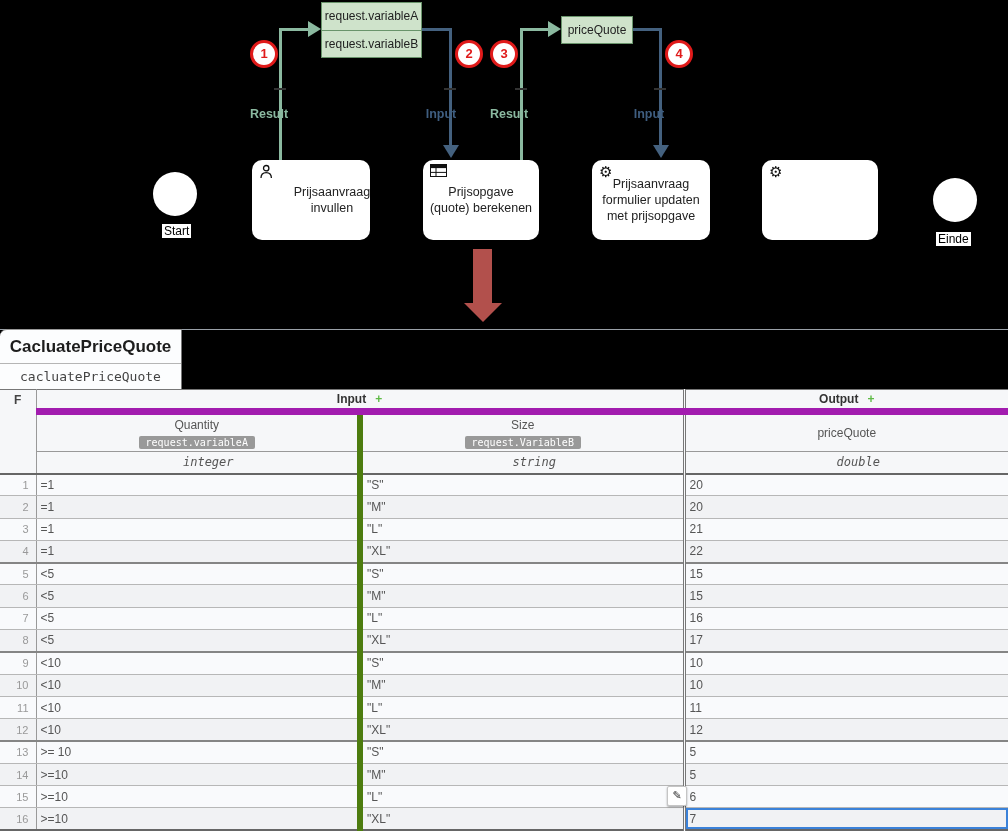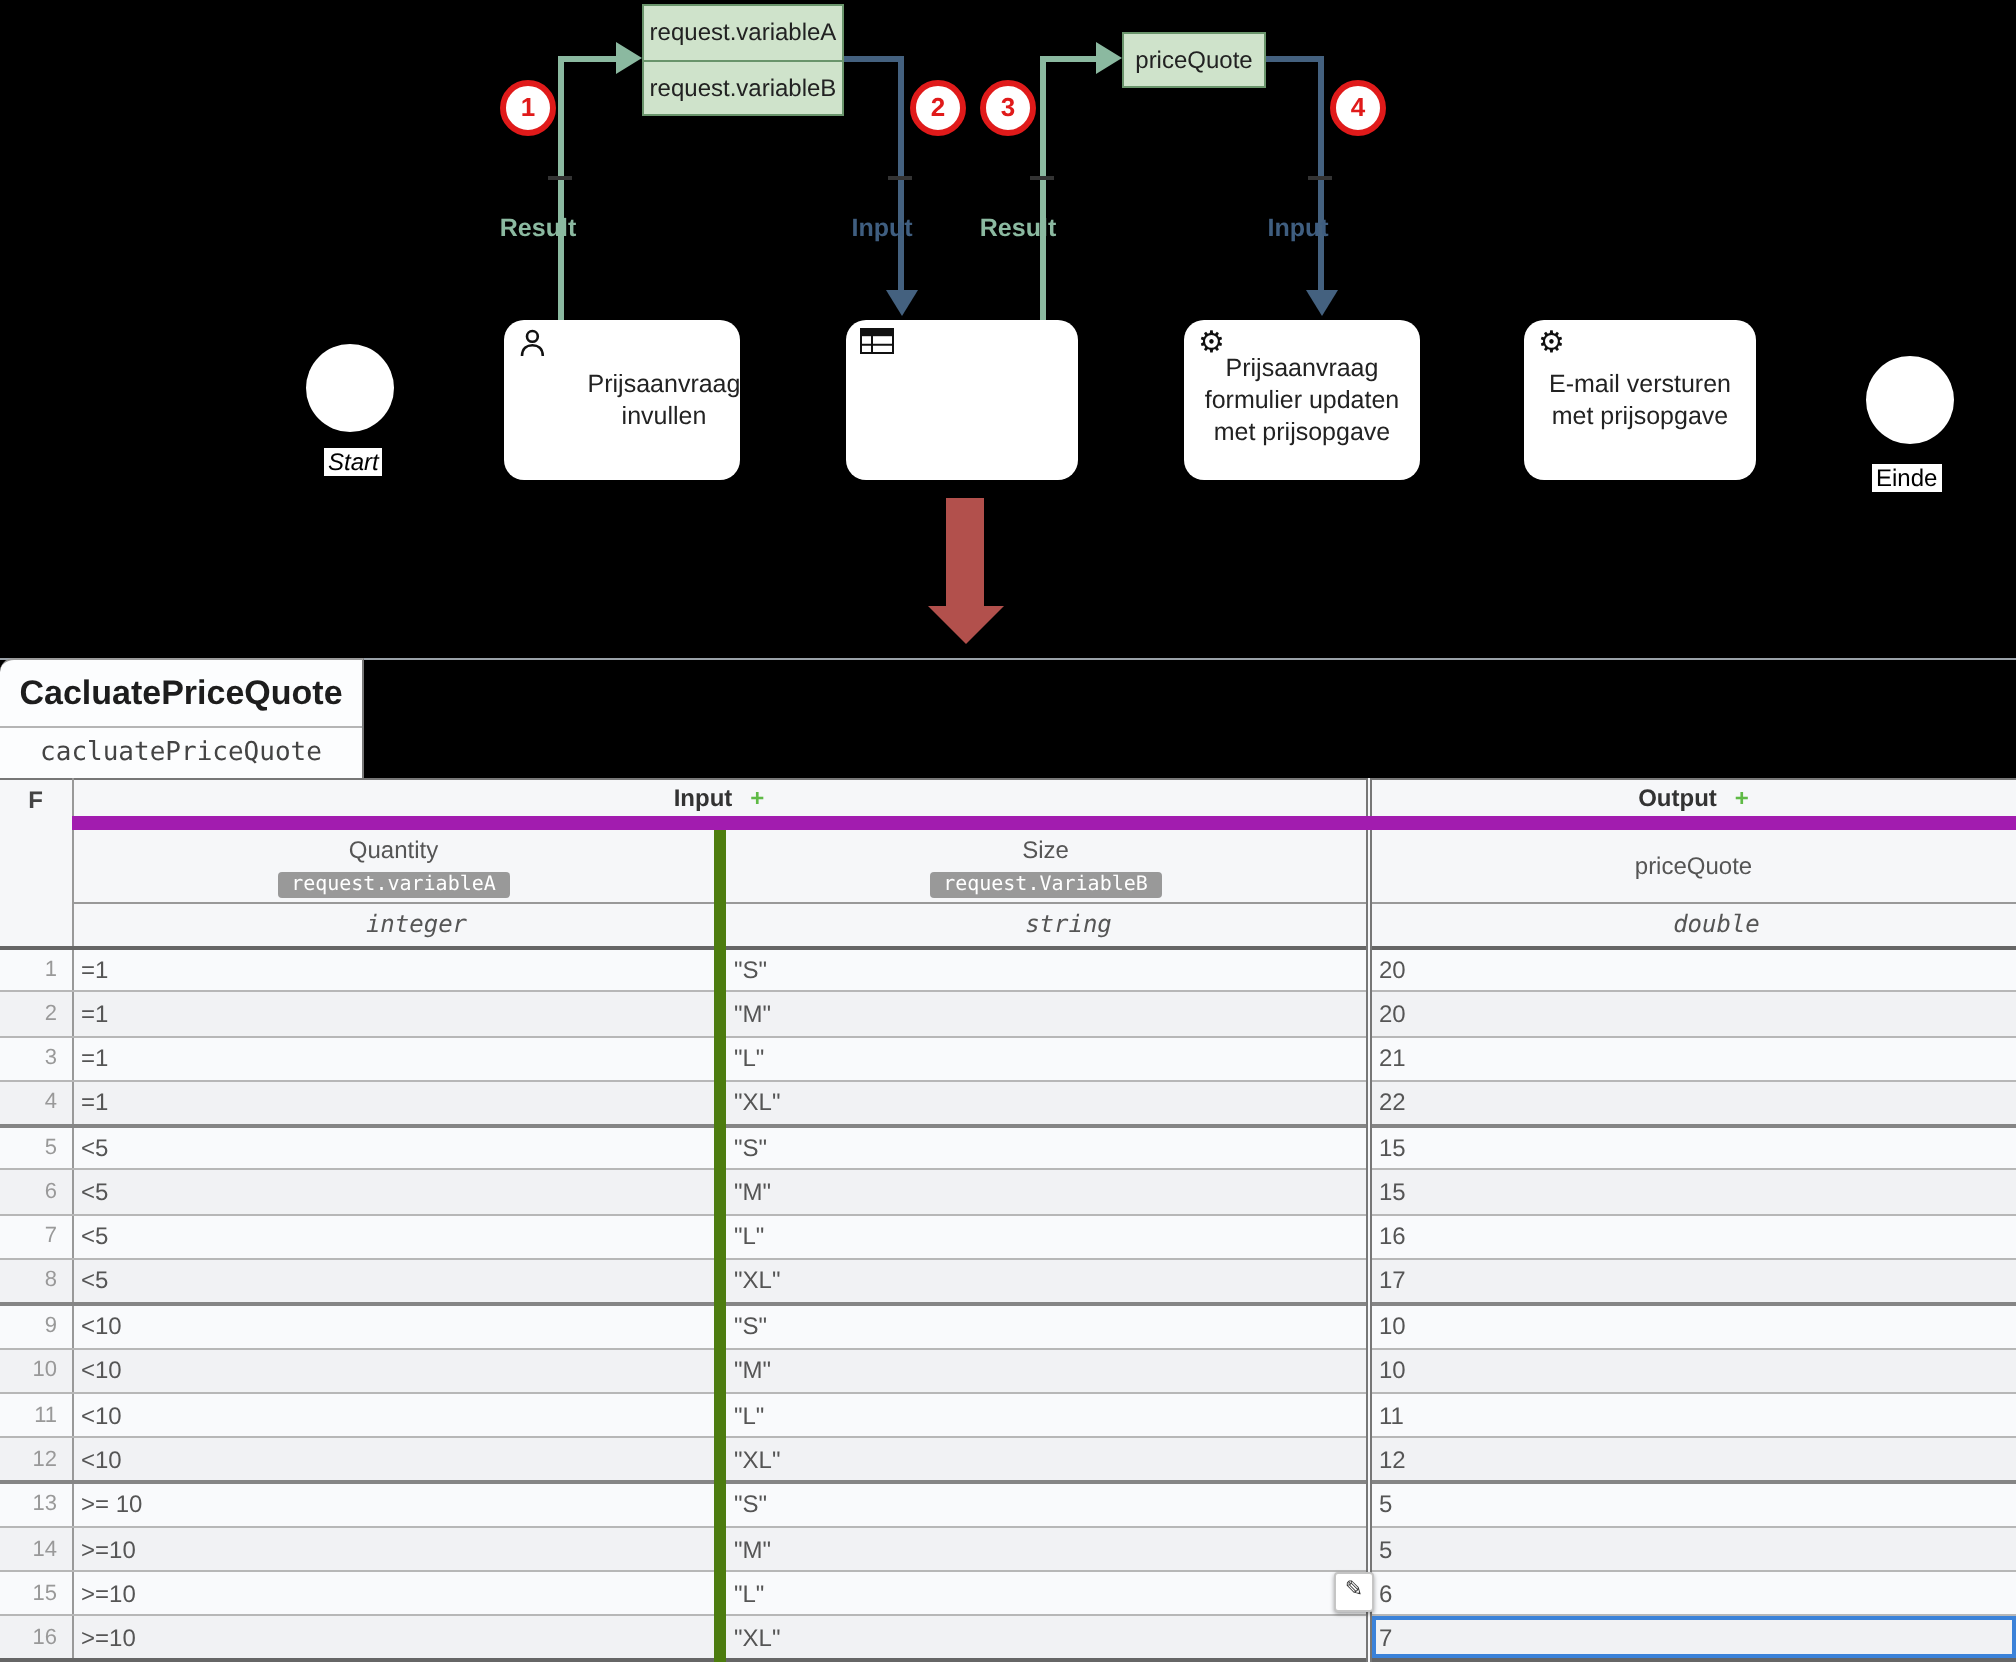--- a/index.html
+++ b/index.html
@@ -126,48 +126,48 @@
   <div class="marker" style="left:455px;top:40px;">2</div>
   <div class="marker" style="left:490px;top:40px;">3</div>
   <div class="marker" style="left:665px;top:40px;">4</div>
 
   <div class="edge-label green" style="left:249px;top:107px;">Result</div>
   <div class="edge-label blue" style="left:421px;top:107px;">Input</div>
   <div class="edge-label green" style="left:489px;top:107px;">Result</div>
   <div class="edge-label blue" style="left:629px;top:107px;">Input</div>
 
   <div class="event" style="left:153px;top:172px;"></div>
-  <div class="event-label" style="left:162px;top:224px;font-style:italic;">Start</div>
+  <div class="event-label" style="left:162px;top:224px;">Start</div>
 
   <div class="task" style="left:252px;width:118px;padding-left:48px;">
     <span class="ticon">
       <svg width="15" height="15" viewBox="0 0 15 15">
           <circle cx="7.2" cy="4.2" r="2.7" fill="none" stroke="#111" stroke-width="1.3"></circle>
           <path d="M2 14 C2 9.8 4.8 8.6 7.2 8.6 C9.6 8.6 12.4 9.8 12.4 14" fill="none" stroke="#111" stroke-width="1.3"></path>
         </svg>
     </span>
     <span>Prijsaanvraag invullen</span>
   </div>
   <div class="task" style="left:423px;width:116px;">
     <span class="ticon">
       <svg width="17" height="13" viewBox="0 0 17 13">
           <rect x="0.5" y="0.5" width="16" height="12" fill="none" stroke="#111"></rect>
           <rect x="0.5" y="0.5" width="16" height="3.6" fill="#111"></rect>
           <line x1="6" y1="4" x2="6" y2="13" stroke="#111"></line>
           <line x1="0" y1="8.4" x2="17" y2="8.4" stroke="#111"></line>
         </svg>
     </span>
+    <span>Prijsopgave (quote) berekenen</span>
   </div>
   <div class="task" style="left:592px;width:118px;">
     <span class="ticon gear-glyph">⚙</span>
     <span>Prijsaanvraag formulier updaten met prijsopgave</span>
   </div>
   <div class="task" style="left:762px;width:116px;">
     <span class="ticon gear-glyph">⚙</span>
-    <span>E-mail versturen met prijsopgave</span>
   </div>
 
   <div class="event" style="left:933px;top:178px;"></div>
   <div class="event-label" style="left:936px;top:232px;">Einde</div>
 
   <div class="big-arrow-shaft"></div>
   <div class="big-arrow-head"></div>
 
   <div class="dt-topline"></div>
   <div class="dt-tab">

